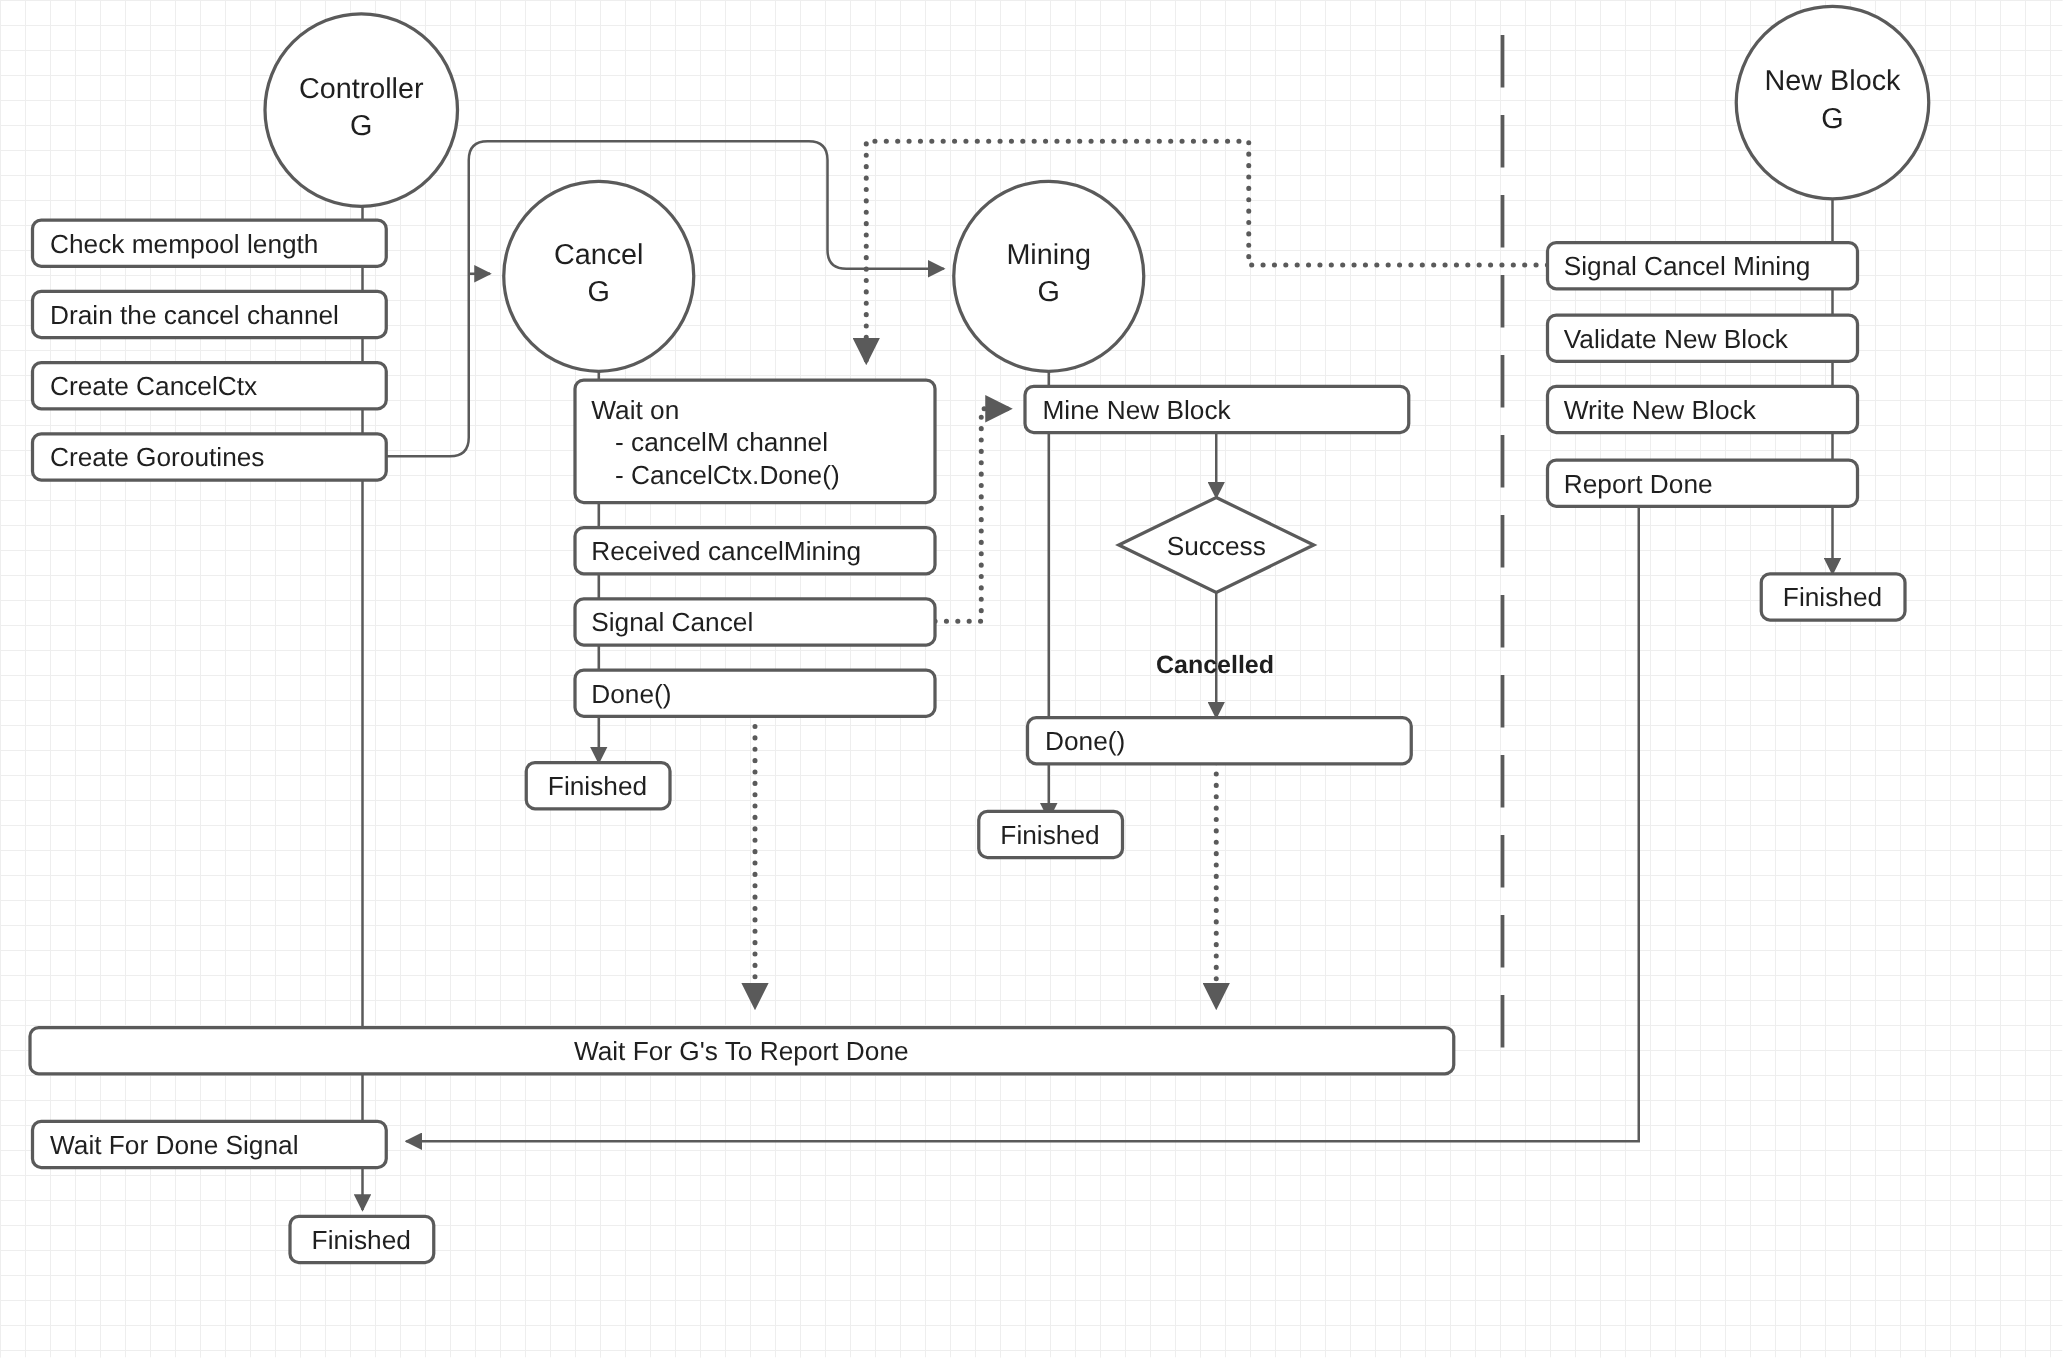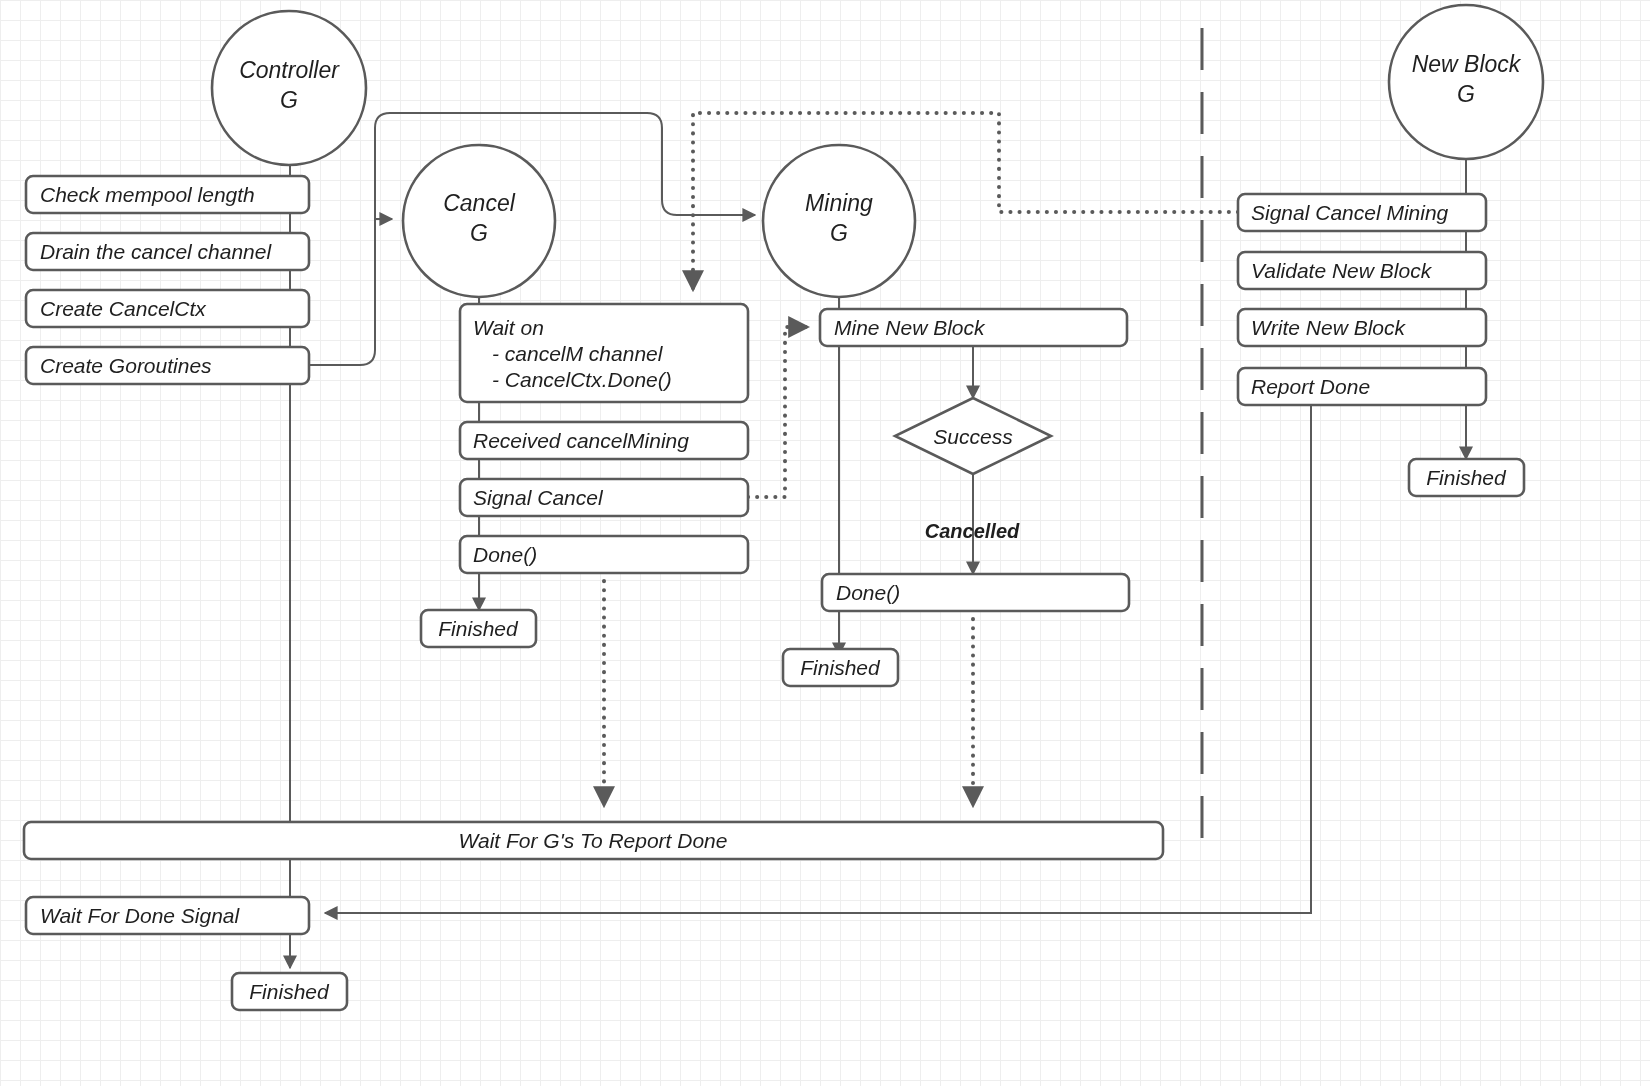--- a/index.html
+++ b/index.html
@@ -9,21 +9,20 @@
     width:1650px;height:1086px;
     background-color:#ffffff;
     background-image:
       linear-gradient(to right, #eeeeee 1px, transparent 1px),
       linear-gradient(to bottom, #eeeeee 1px, transparent 1px),
       linear-gradient(to right, #e2e2e2 1px, transparent 1px),
       linear-gradient(to bottom, #e2e2e2 1px, transparent 1px);
     background-size: 20px 20px, 20px 20px, 80px 80px, 80px 80px;
     background-position: 0 0, 0 0, 0 0, 0 0;
     overflow:hidden;
-    font-style:italic;
   }
   svg#diagram{position:absolute;left:0;top:0;width:1650px;height:1086px;}
   .shape{fill:#ffffff;stroke:#5a5a5a;stroke-width:2.6;}
   .edge{fill:none;stroke:#5a5a5a;stroke-width:2;}
   .edge-dotted{fill:none;stroke:#5a5a5a;stroke-width:4;stroke-linecap:round;stroke-dasharray:0.1 9;}
   .divider{fill:none;stroke:#5a5a5a;stroke-width:3;stroke-dasharray:42 22;}
   .lbl{font-family:"Liberation Sans", sans-serif;fill:#1f1f1f;font-size:21px;}
   .lbl-node{font-family:"Liberation Sans", sans-serif;fill:#1f1f1f;font-size:23px;text-anchor:middle;}
   .lbl-c{font-family:"Liberation Sans", sans-serif;fill:#1f1f1f;font-size:21px;text-anchor:middle;}
   .lbl-b{font-family:"Liberation Sans", sans-serif;fill:#1f1f1f;font-size:20px;font-weight:bold;text-anchor:middle;}

